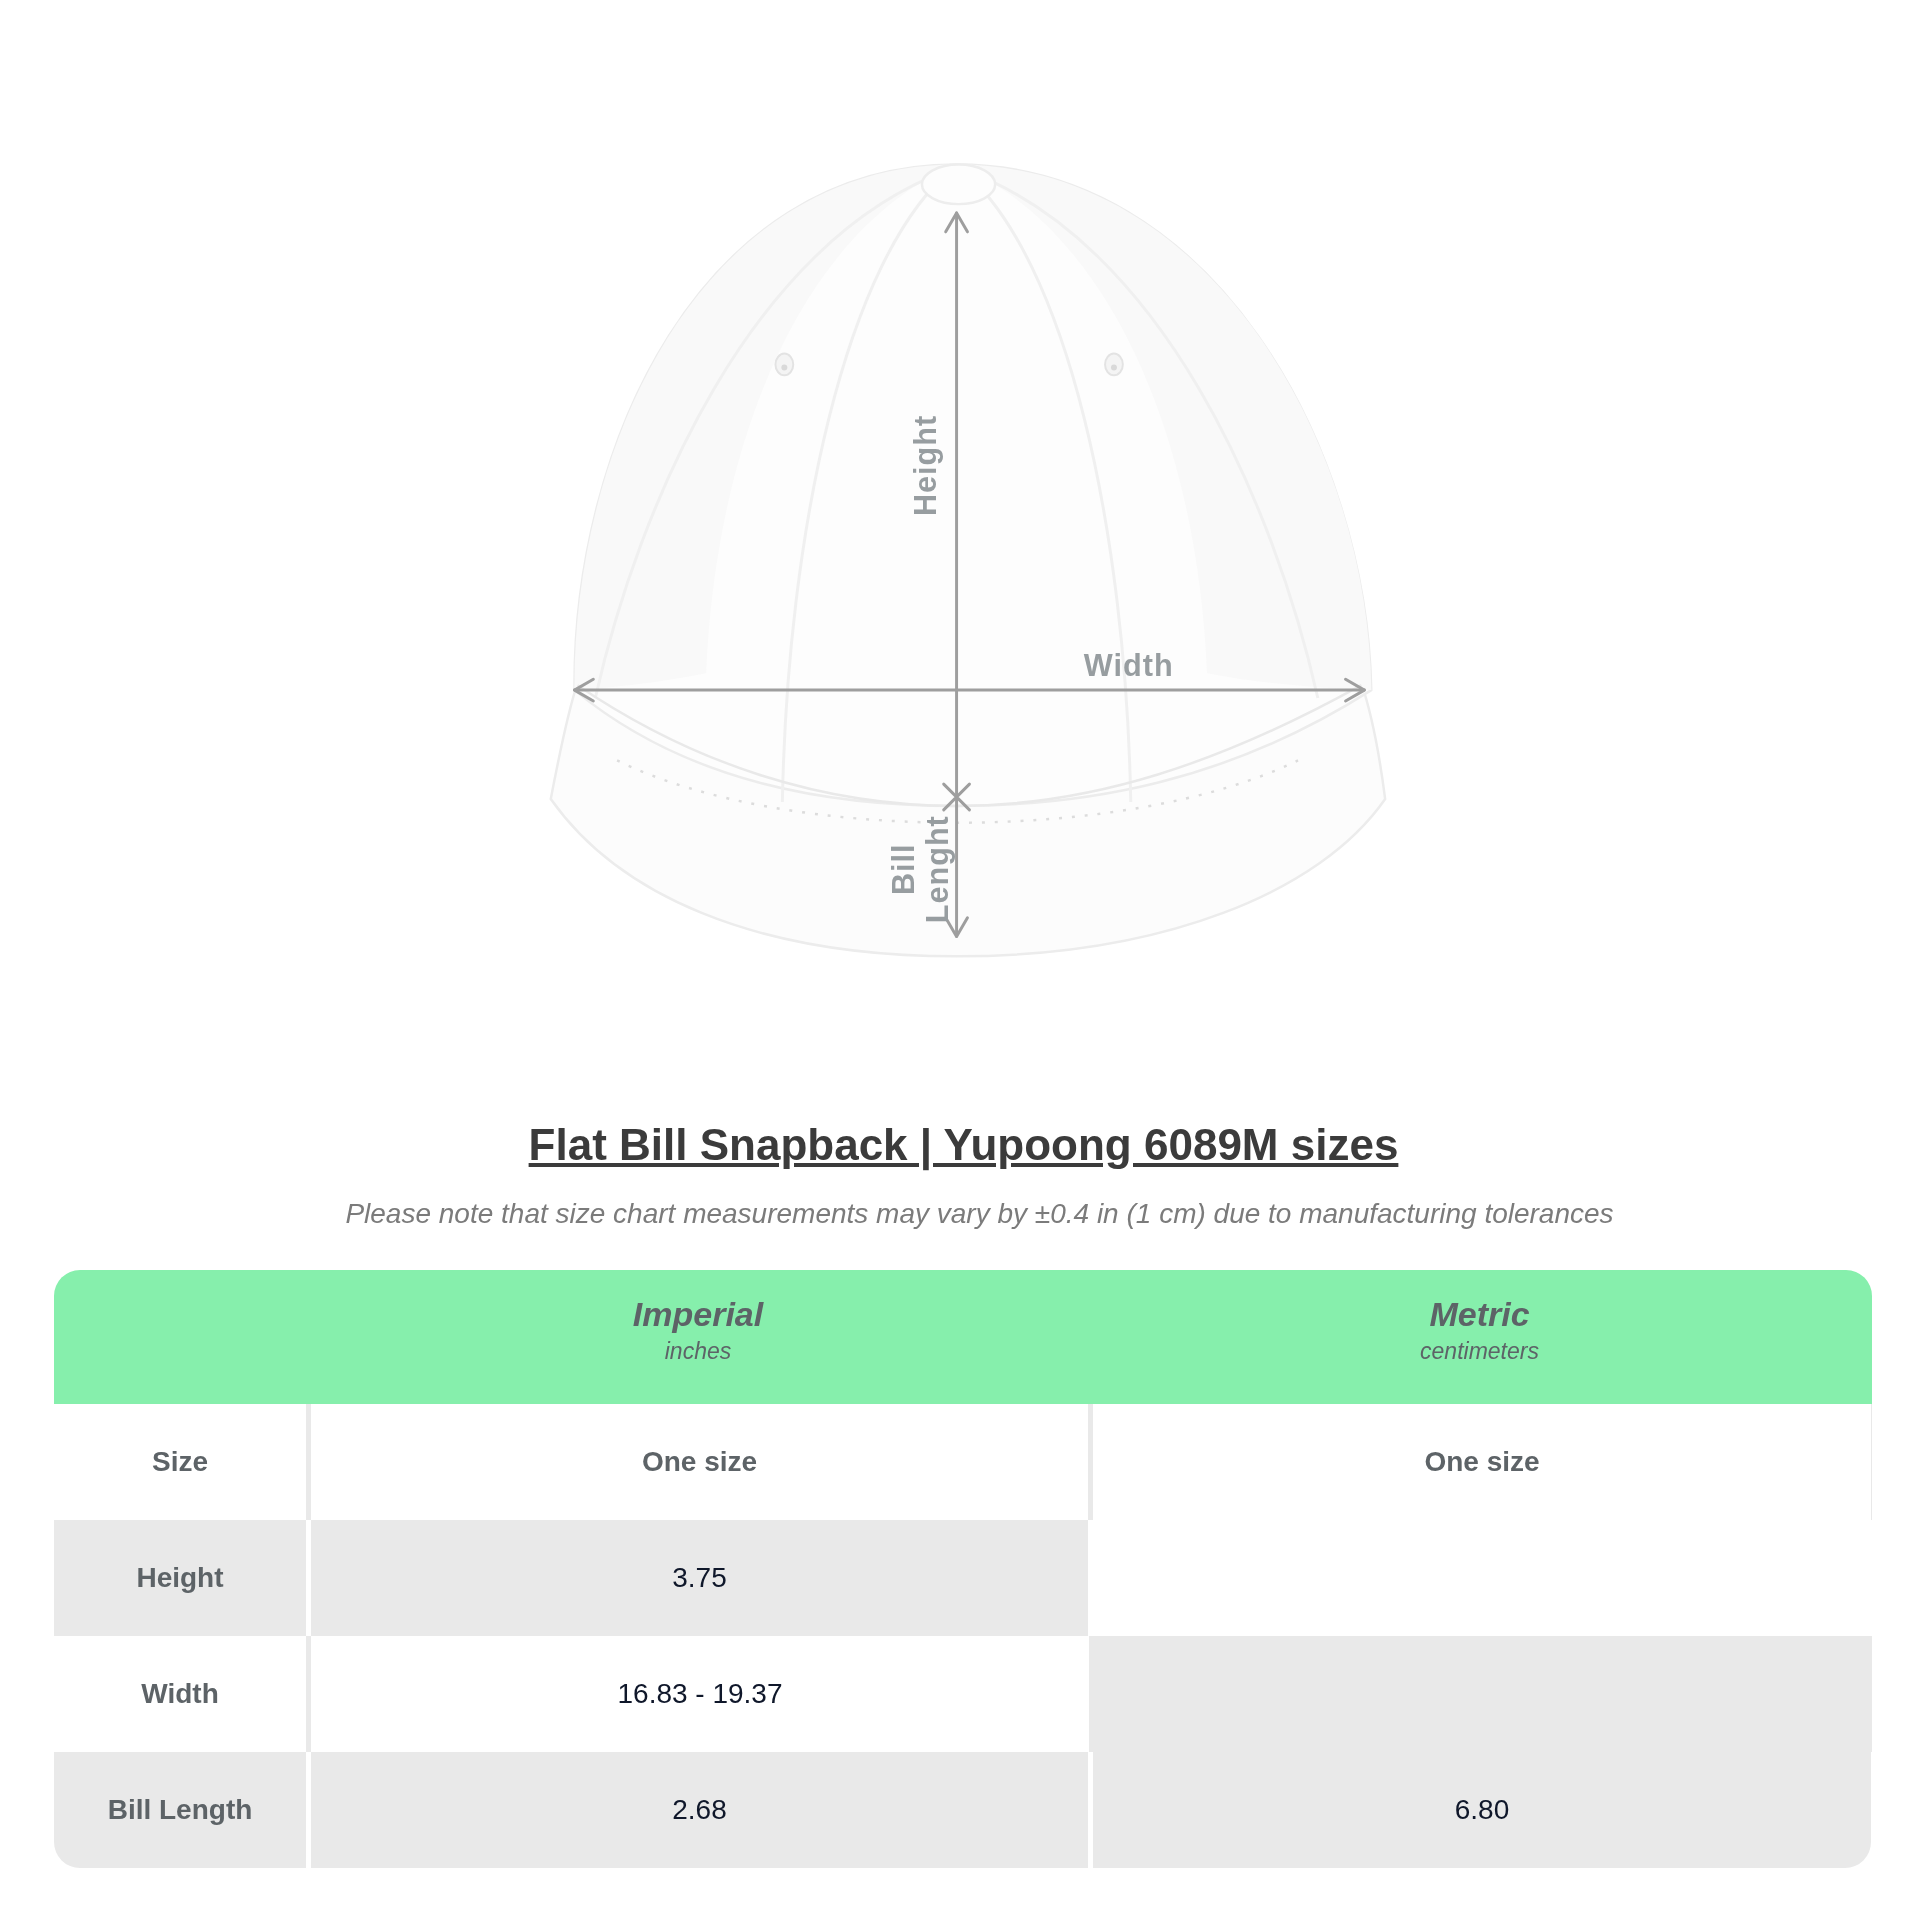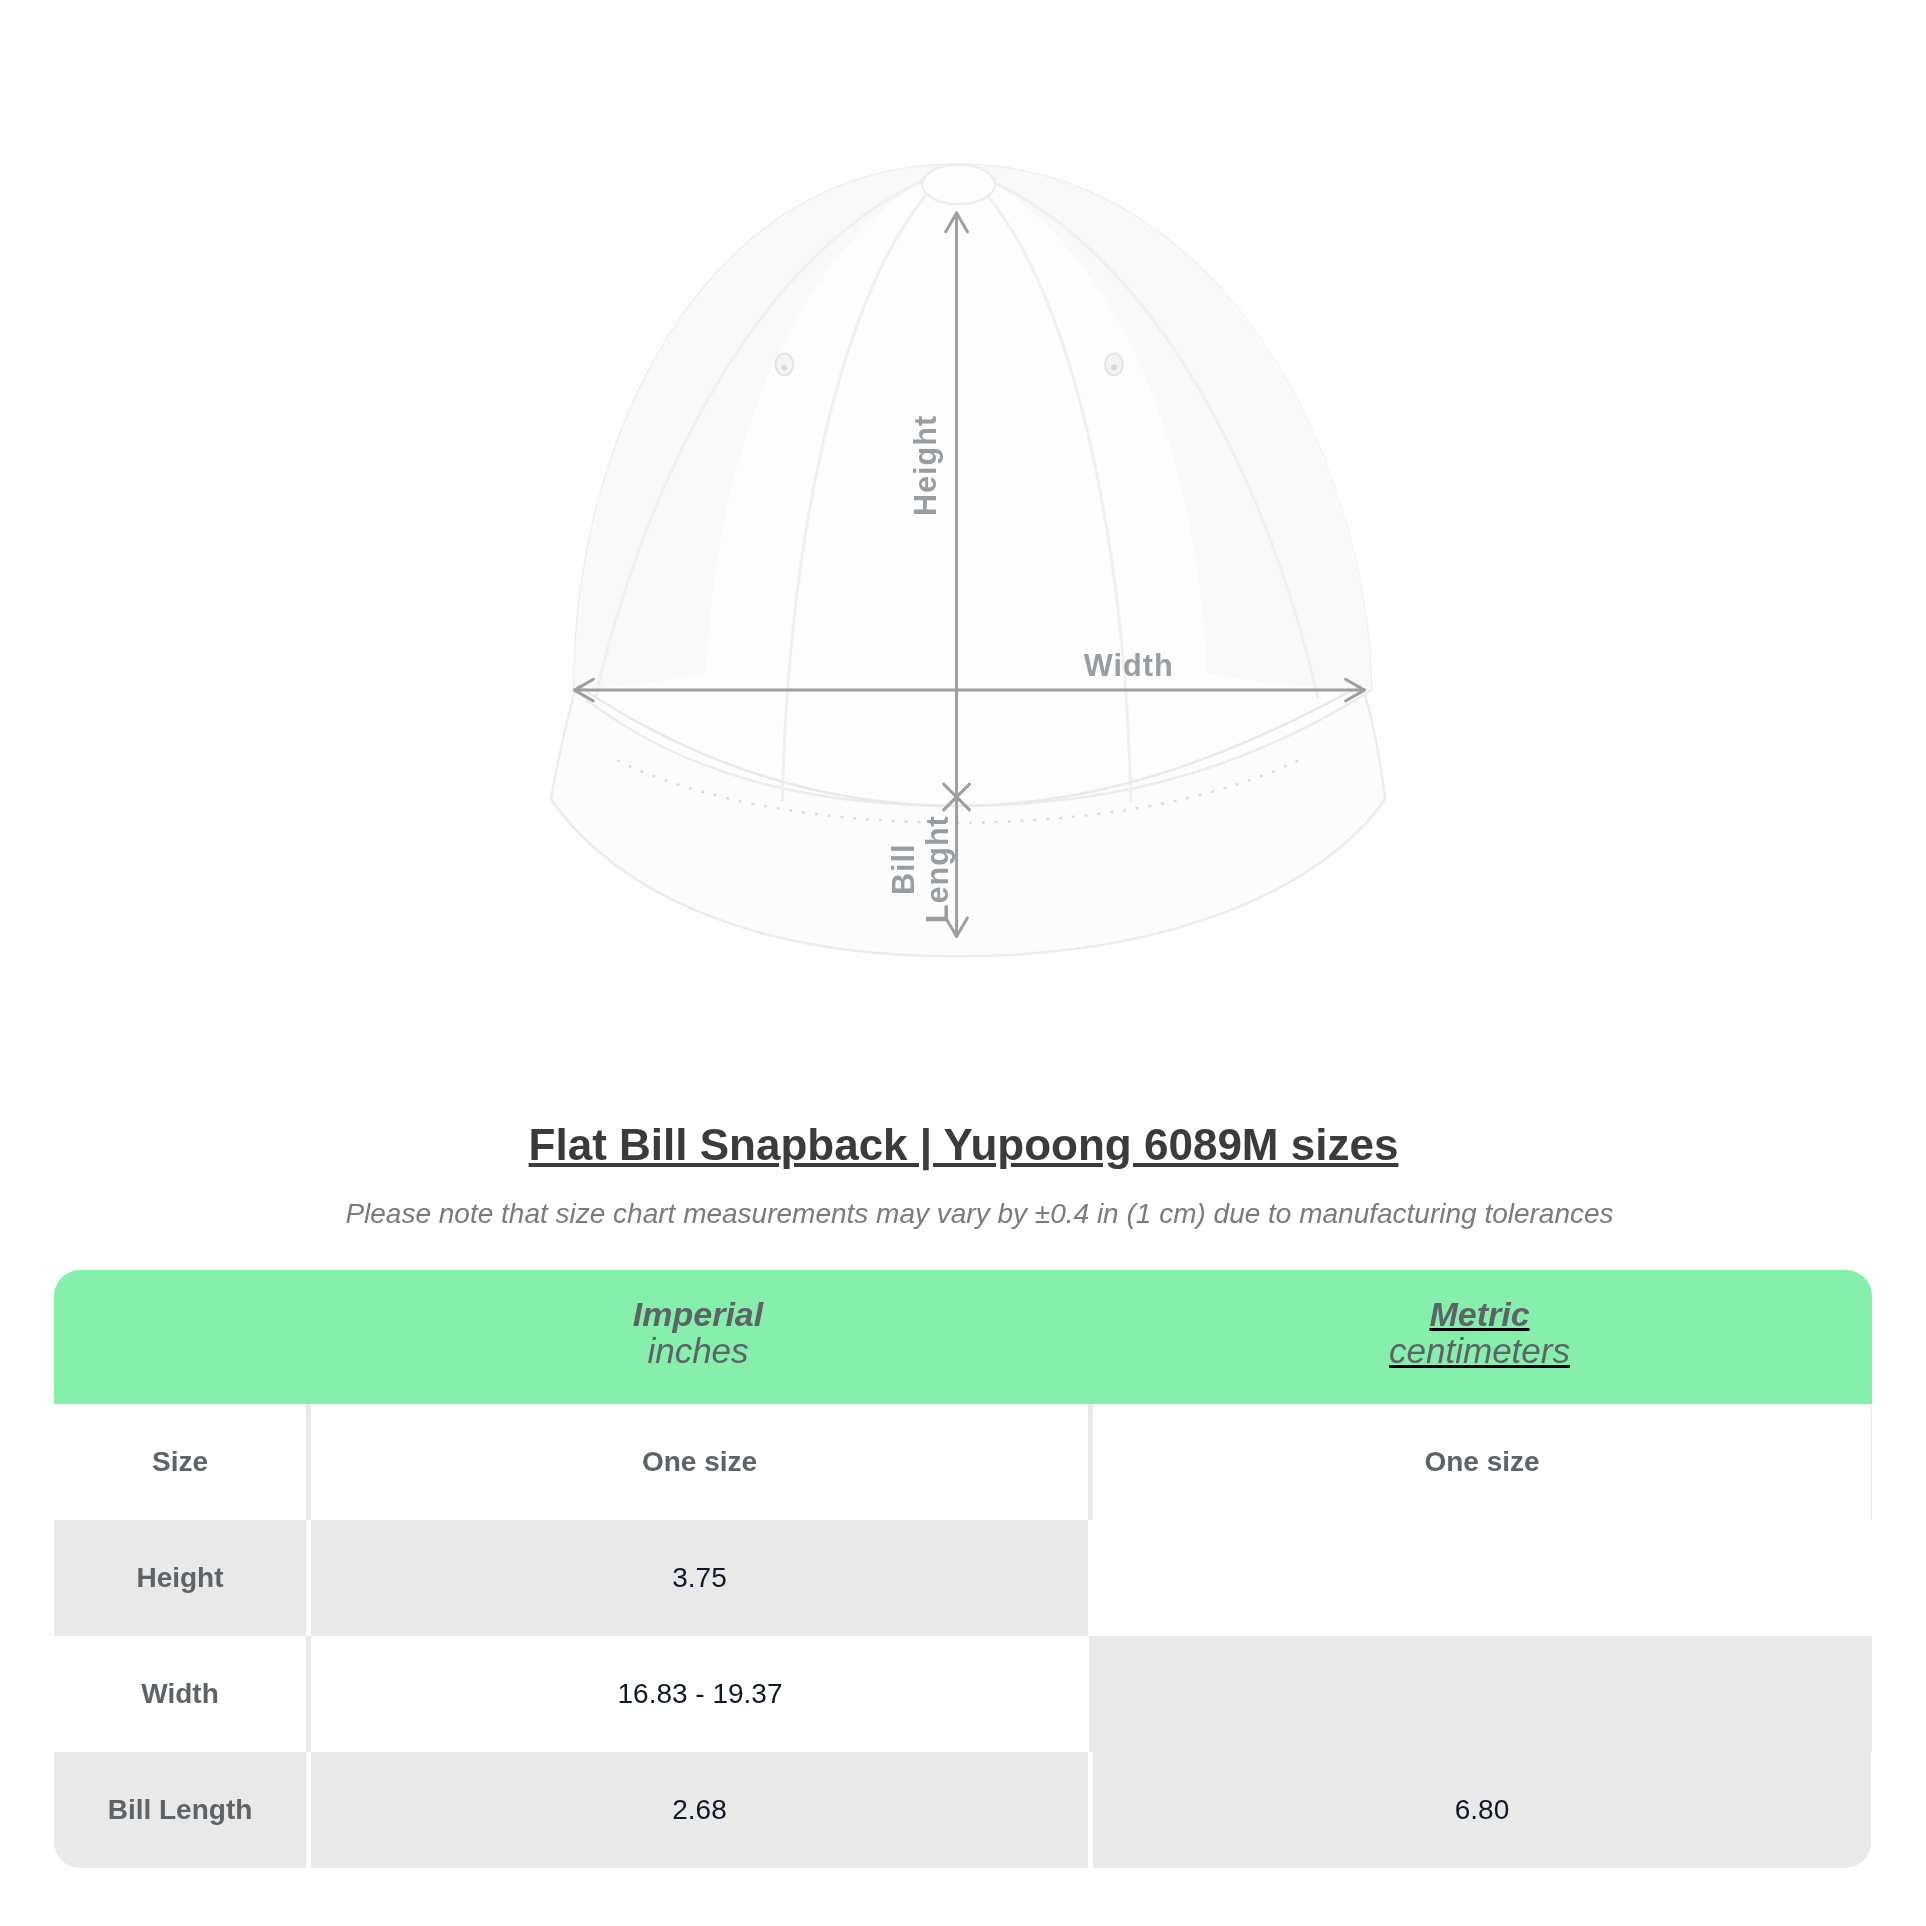--- a/index.html
+++ b/index.html
@@ -21,23 +21,23 @@
     font-size:28px;line-height:36px;font-style:italic;color:#7b7b7b;
   }
   
   .size-table{position:absolute;left:54px;top:1270px;width:1818px;}
   .tbl-header{
     height:134px;background:#86efac;border-radius:26px 26px 0 0;
     display:flex;align-items:stretch;
   }
   .tbl-header .h-spacer{width:254px;}
   .tbl-header .h-col{width:780px;display:flex;flex-direction:column;align-items:center;justify-content:flex-start;padding-top:24px;box-sizing:border-box;}
-  .tbl-header .h-col:last-child{width:783px;text-decoration:underline;}
+  .tbl-header .h-col:last-child{width:783px;}
   .unit-name{font-size:34px;line-height:40px;font-weight:bold;font-style:italic;color:#5d6367;}
-  .unit-sub{font-size:35px;line-height:34px;font-style:italic;color:#5d6367;}
+  .unit-sub{font-size:23px;line-height:34px;font-style:italic;color:#5d6367;}
   .tbl-row{display:flex;gap:5px;height:116px;}
   .tbl-row .cell{display:flex;align-items:center;justify-content:center;}
   .tbl-row .c1{width:252px;}
   .tbl-row .c2{width:777px;}
   .tbl-row .c3{width:778px;}
   .row-white{background:#e9e9e9;}           
   .row-white .cell{background:#ffffff;}
   .row-gray{background:#ffffff;}            
   .row-gray .cell{background:#e9e9e9;}
   .row-last .c1{border-radius:0 0 0 26px;}

